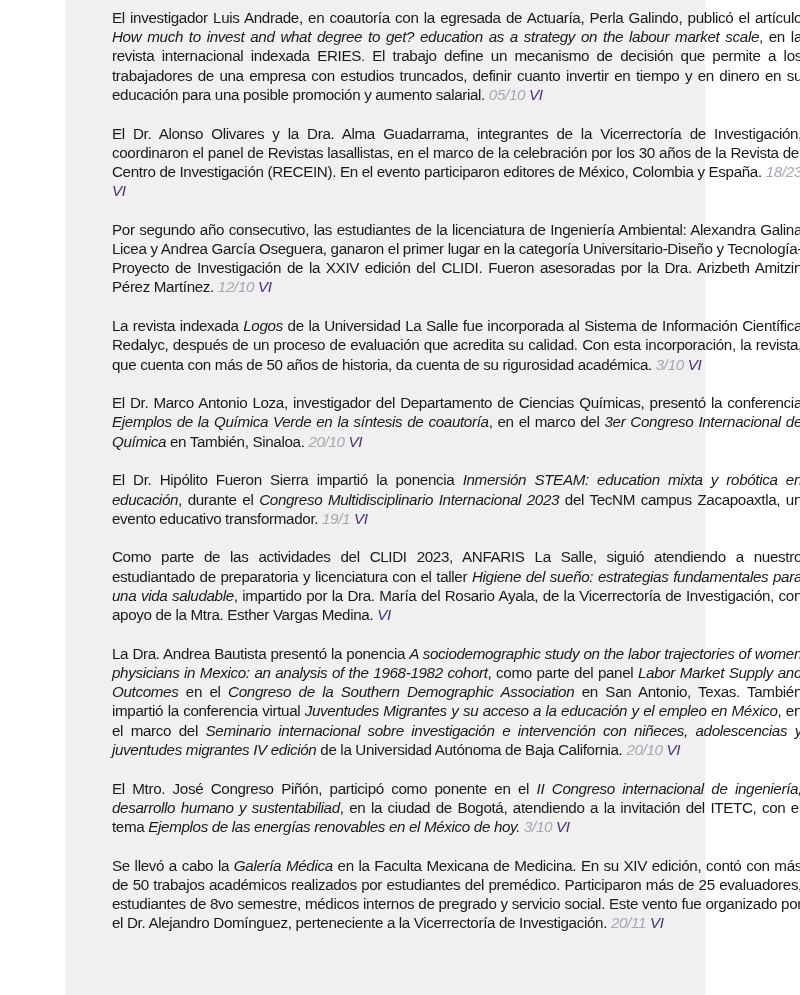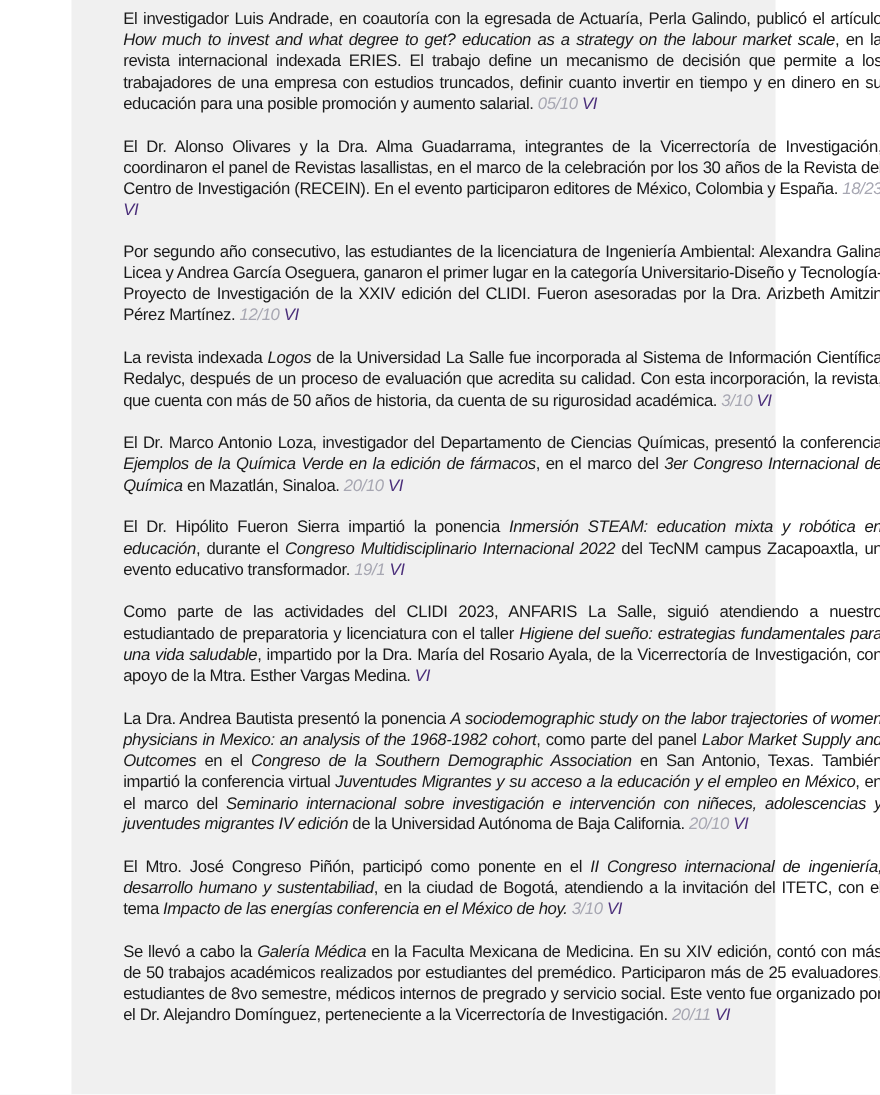--- a/index.html
+++ b/index.html
@@ -22,20 +22,20 @@
   </style>
 </head>
 <body>
 
 <div class="panel">
   <div class="content" id="news-list">
       <p class="item"><span>El investigador Luis Andrade, en coautoría con la egresada de Actuaría, Perla Galindo, publicó el artículo </span><em>How much to invest and what degree to get? education as a strategy on the labour market scale</em><span>, en la revista internacional indexada ERIES. El trabajo define un mecanismo de decisión que permite a los trabajadores de una empresa con estudios truncados, definir cuanto invertir en tiempo y en dinero en su educación para una posible promoción y aumento salarial.</span> <span class="date">05/10</span> <span class="tag">VI</span></p>
       <p class="item"><span>El Dr. Alonso Olivares y la Dra. Alma Guadarrama, integrantes de la Vicerrectoría de Investigación, coordinaron el panel de Revistas lasallistas, en el marco de la celebración por los 30 años de la Revista del Centro de Investigación (RECEIN). En el evento participaron editores de México, Colombia y España.</span> <span class="date">18/23</span> <span class="tag">VI</span></p>
       <p class="item"><span>Por segundo año consecutivo, las estudiantes de la licenciatura de Ingeniería Ambiental: Alexandra Galina Licea y Andrea García Oseguera, ganaron el primer lugar en la categoría Universitario-Diseño y Tecnología-Proyecto de Investigación de la XXIV edición del CLIDI. Fueron asesoradas por la Dra. Arizbeth Amitzin Pérez Martínez.</span> <span class="date">12/10</span> <span class="tag">VI</span></p>
       <p class="item"><span>La revista indexada </span><em>Logos</em><span> de la Universidad La Salle fue incorporada al Sistema de Información Científica Redalyc, después de un proceso de evaluación que acredita su calidad. Con esta incorporación, la revista, que cuenta con más de 50 años de historia, da cuenta de su rigurosidad académica.</span> <span class="date">3/10</span> <span class="tag">VI</span></p>
-      <p class="item"><span>El Dr. Marco Antonio Loza, investigador del Departamento de Ciencias Químicas, presentó la conferencia </span><em>Ejemplos de la Química Verde en la edición de fármacos</em><span>, en el marco del </span><em>3er Congreso Internacional de Química</em><span> en Mazatlán, Sinaloa.</span> <span class="date">20/10</span> <span class="tag">VI</span></p>
-      <p class="item"><span>El Dr. Hipólito Fueron Sierra impartió la ponencia </span><em>Inmersión STEAM: education mixta y robótica en educación</em><span>, durante el </span><em>Congreso Multidisciplinario Internacional 2022</em><span> del TecNM campus Zacapoaxtla, un evento educativo transformador.</span> <span class="date">19/1</span> <span class="tag">VI</span></p>
+      <p class="item"><span>El Dr. Marco Antonio Loza, investigador del Departamento de Ciencias Químicas, presentó la conferencia </span><em>Ejemplos de la Química Verde en la síntesis de coautoría</em><span>, en el marco del </span><em>3er Congreso Internacional de Química</em><span> en También, Sinaloa.</span> <span class="date">20/10</span> <span class="tag">VI</span></p>
+      <p class="item"><span>El Dr. Hipólito Fueron Sierra impartió la ponencia </span><em>Inmersión STEAM: education mixta y robótica en educación</em><span>, durante el </span><em>Congreso Multidisciplinario Internacional 2023</em><span> del TecNM campus Zacapoaxtla, un evento educativo transformador.</span> <span class="date">19/1</span> <span class="tag">VI</span></p>
       <p class="item"><span>Como parte de las actividades del CLIDI 2023, ANFARIS La Salle, siguió atendiendo a nuestro estudiantado de preparatoria y licenciatura con el taller </span><em>Higiene del sueño: estrategias fundamentales para una vida saludable</em><span>, impartido por la Dra. María del Rosario Ayala, de la Vicerrectoría de Investigación, con apoyo de la Mtra. Esther Vargas Medina.</span> <span class="tag">VI</span></p>
       <p class="item"><span>La Dra. Andrea Bautista presentó la ponencia </span><em>A sociodemographic study on the labor trajectories of women physicians in Mexico: an analysis of the 1968-1982 cohort</em><span>, como parte del panel </span><em>Labor Market Supply and Outcomes</em><span> en el </span><em>Congreso de la Southern Demographic Association</em><span> en San Antonio, Texas. También impartió la conferencia virtual </span><em>Juventudes Migrantes y su acceso a la educación y el empleo en México</em><span>, en el marco del </span><em>Seminario internacional sobre investigación e intervención con niñeces, adolescencias y juventudes migrantes IV edición</em><span> de la Universidad Autónoma de Baja California.</span> <span class="date">20/10</span> <span class="tag">VI</span></p>
-      <p class="item"><span>El Mtro. José Congreso Piñón, participó como ponente en el </span><em>II Congreso internacional de ingeniería, desarrollo humano y sustentabiliad</em><span>, en la ciudad de Bogotá, atendiendo a la invitación del ITETC, con el tema </span><em>Impacto de las energías conferencia en el México de hoy.</em> <span class="date">3/10</span> <span class="tag">VI</span></p>
+      <p class="item"><span>El Mtro. José Congreso Piñón, participó como ponente en el </span><em>II Congreso internacional de ingeniería, desarrollo humano y sustentabiliad</em><span>, en la ciudad de Bogotá, atendiendo a la invitación del ITETC, con el tema </span><em>Ejemplos de las energías renovables en el México de hoy.</em> <span class="date">3/10</span> <span class="tag">VI</span></p>
       <p class="item"><span>Se llevó a cabo la </span><em>Galería Médica</em><span> en la Faculta Mexicana de Medicina. En su XIV edición, contó con más de 50 trabajos académicos realizados por estudiantes del premédico. Participaron más de 25 evaluadores, estudiantes de 8vo semestre, médicos internos de pregrado y servicio social. Este vento fue organizado por el Dr. Alejandro Domínguez, perteneciente a la Vicerrectoría de Investigación.</span> <span class="date">20/11</span> <span class="tag">VI</span></p>
     </div>
 </div>
 
 </body></html>

